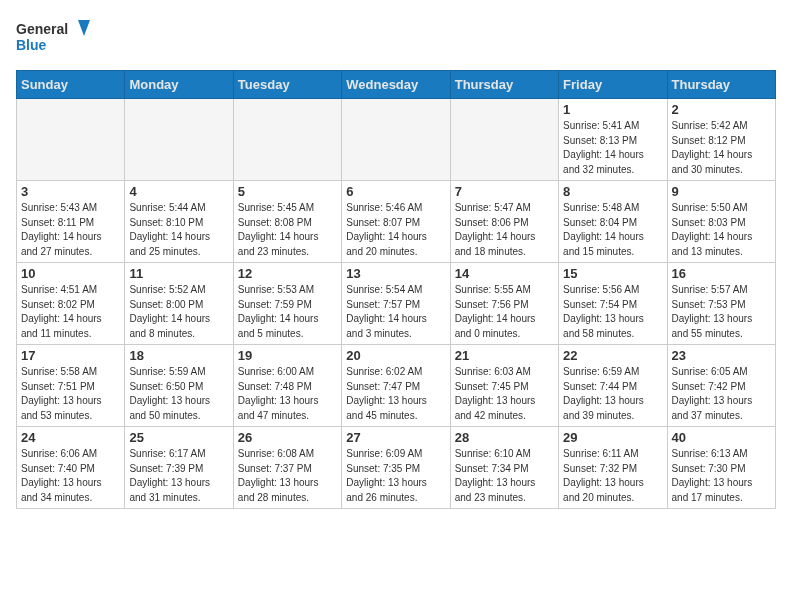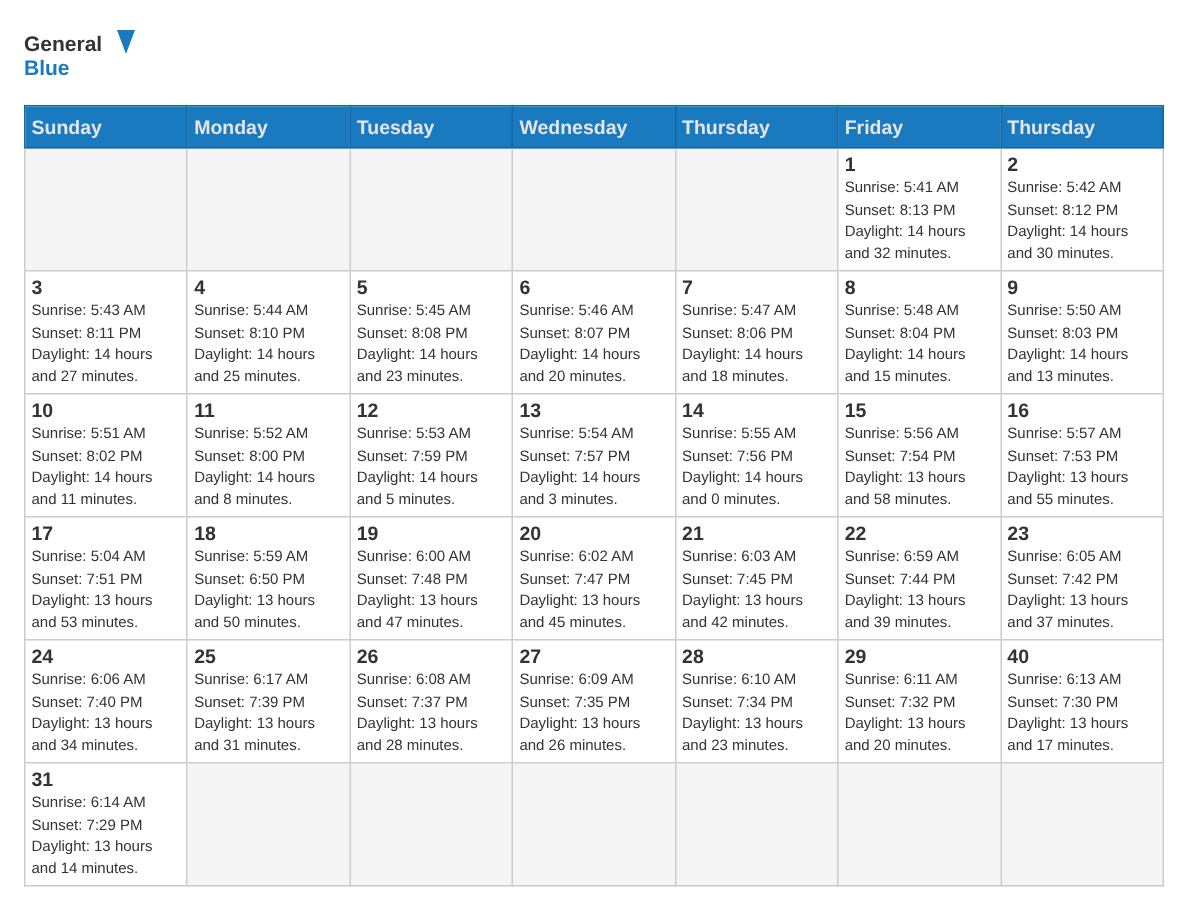--- a/index.html
+++ b/index.html
@@ -170,21 +170,21 @@
           <span class="day-number">9</span>
           <div class="day-info">Sunrise: 5:50 AM
 Sunset: 8:03 PM
 Daylight: 14 hours
 and 13 minutes.</div>
         </td>
       </tr>
       <tr>
         <td>
           <span class="day-number">10</span>
-          <div class="day-info">Sunrise: 5:51 AM
+          <div class="day-info">Sunrise: 4:51 AM
 Sunset: 8:02 PM
 Daylight: 14 hours
 and 11 minutes.</div>
         </td>
         <td>
           <span class="day-number">11</span>
           <div class="day-info">Sunrise: 5:52 AM
 Sunset: 8:00 PM
 Daylight: 14 hours
 and 8 minutes.</div>
@@ -221,21 +221,21 @@
           <span class="day-number">16</span>
           <div class="day-info">Sunrise: 5:57 AM
 Sunset: 7:53 PM
 Daylight: 13 hours
 and 55 minutes.</div>
         </td>
       </tr>
       <tr>
         <td>
           <span class="day-number">17</span>
-          <div class="day-info">Sunrise: 5:04 AM
+          <div class="day-info">Sunrise: 5:58 AM
 Sunset: 7:51 PM
 Daylight: 13 hours
 and 53 minutes.</div>
         </td>
         <td>
           <span class="day-number">18</span>
           <div class="day-info">Sunrise: 5:59 AM
 Sunset: 6:50 PM
 Daylight: 13 hours
 and 50 minutes.</div>
@@ -319,30 +319,15 @@
 Daylight: 13 hours
 and 20 minutes.</div>
         </td>
         <td>
           <span class="day-number">40</span>
           <div class="day-info">Sunrise: 6:13 AM
 Sunset: 7:30 PM
 Daylight: 13 hours
 and 17 minutes.</div>
         </td>
-      </tr>
-      <tr>
-        <td>
-          <span class="day-number">31</span>
-          <div class="day-info">Sunrise: 6:14 AM
-Sunset: 7:29 PM
-Daylight: 13 hours
-and 14 minutes.</div>
-        </td>
-        <td class="empty"></td>
-        <td class="empty"></td>
-        <td class="empty"></td>
-        <td class="empty"></td>
-        <td class="empty"></td>
-        <td class="empty"></td>
       </tr>
     </tbody>
 </table>
 
 </body></html>

